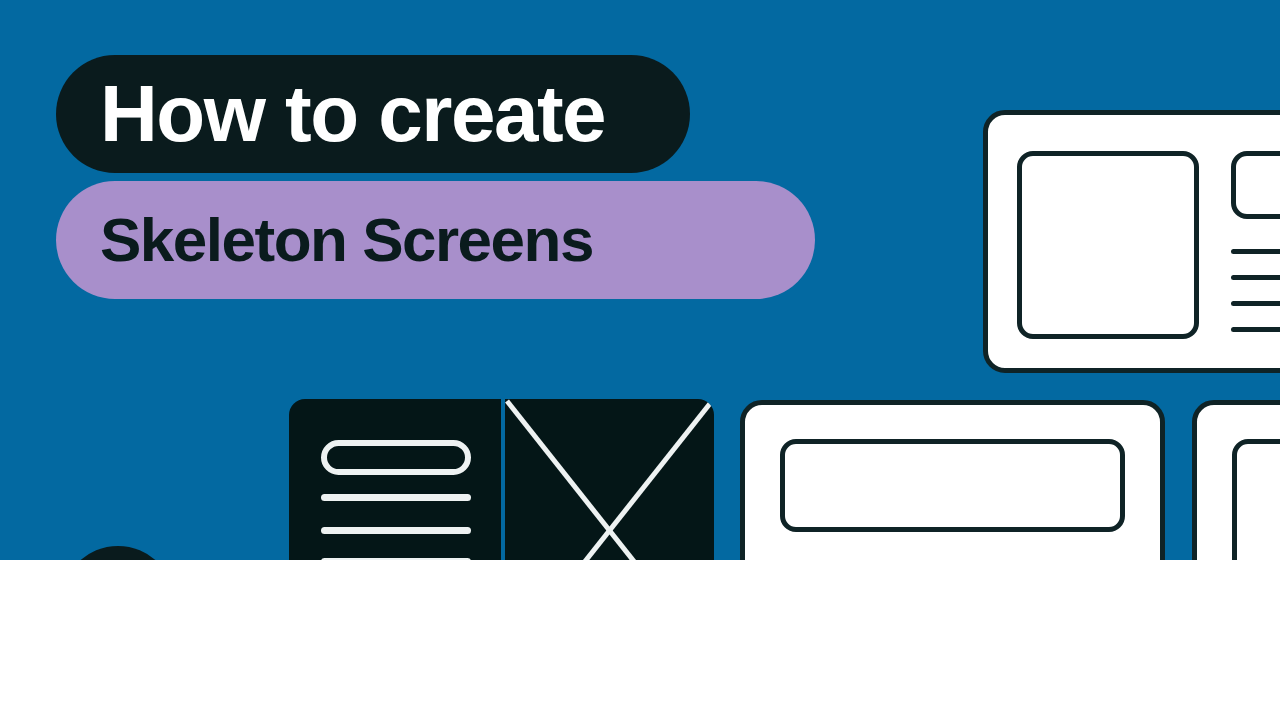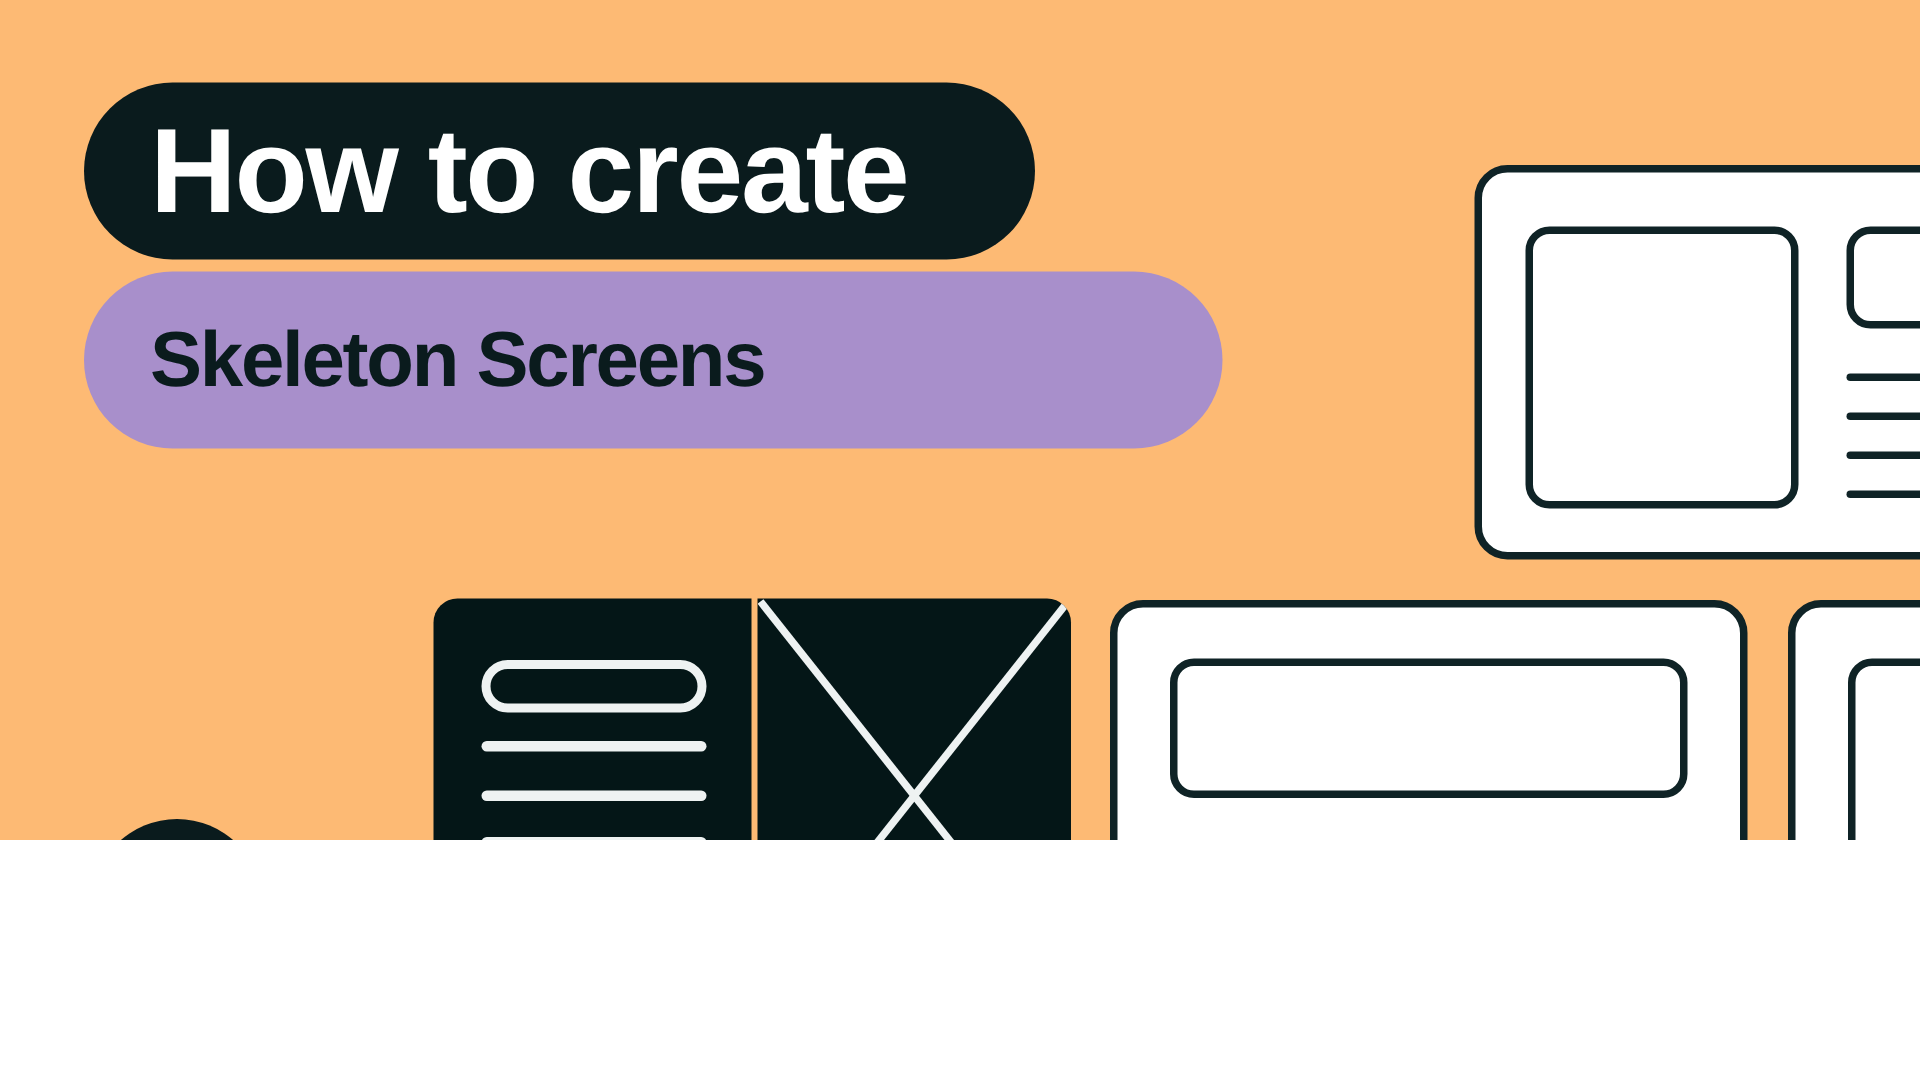--- a/index.html
+++ b/index.html
@@ -9,21 +9,21 @@
     background: #ffffff;
   }
   body {
     font-family: "Liberation Sans", sans-serif;
   }
   #canvas {
     position: relative;
     width: 1280px;
     height: 560px;
     overflow: hidden;
-    background: #fdba74;
+    background: #0369a1;
   }
 
   
   .pill {
     position: absolute;
     display: flex;
     align-items: center;
     border-radius: 999px;
     white-space: nowrap;
     box-sizing: border-box;
@@ -46,21 +46,21 @@
   .pill-line2 {
     left: 56px;
     top: 181px;
     width: 759px;
     height: 118px;
     background: #A88FCB;
     padding-left: 44px;
   }
   .pill-line2 .pill-text {
     color: #0A1B1D;
-    font-size: 52px;
+    font-size: 62px;
     font-weight: 700;
     letter-spacing: -1.5px;
     line-height: 1;
   }
 
   
   .logo {
     position: absolute;
     left: 61px;
     top: 546px;

